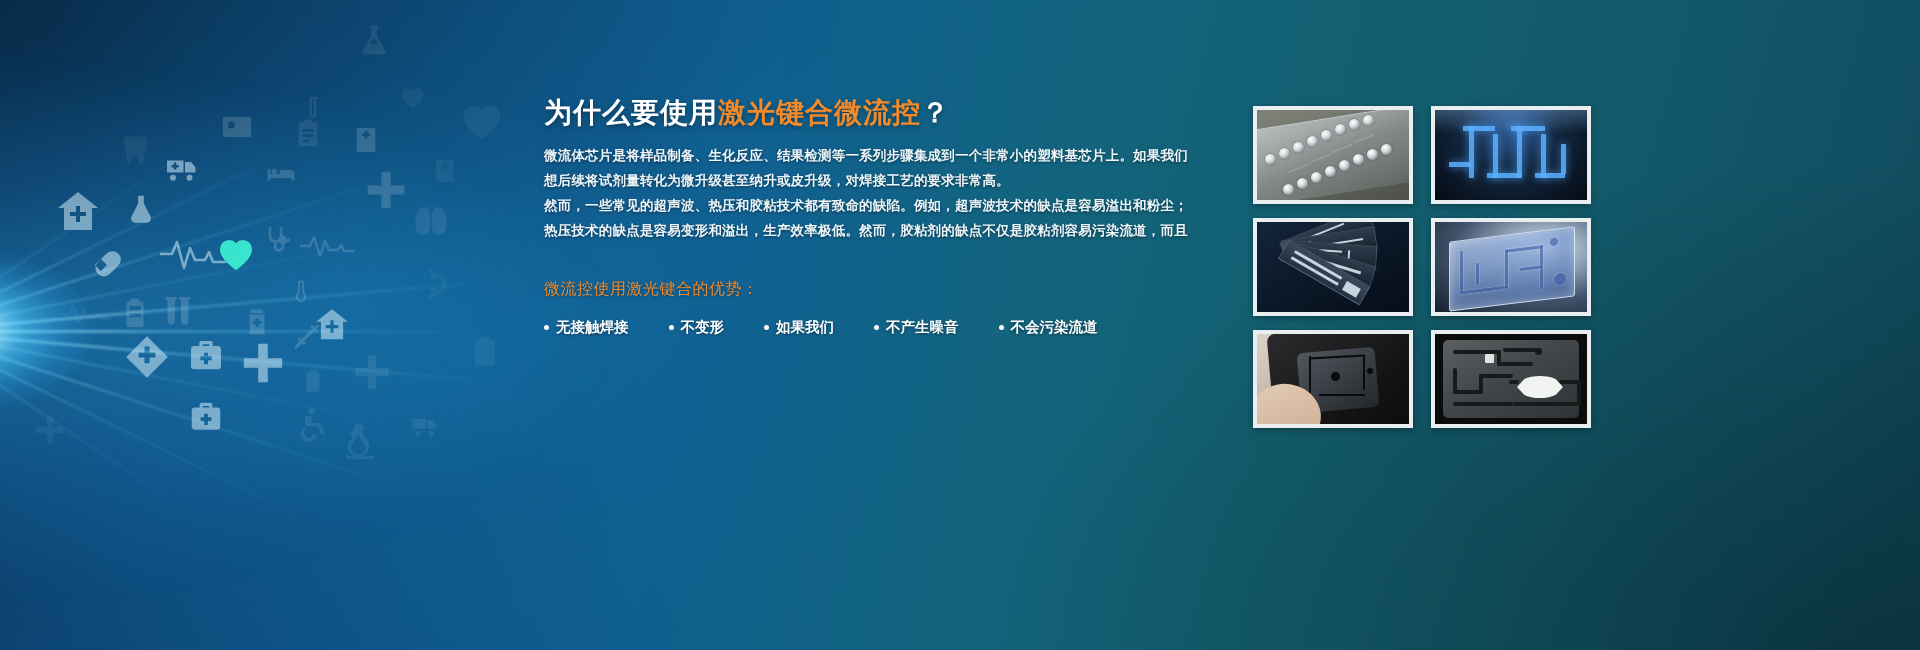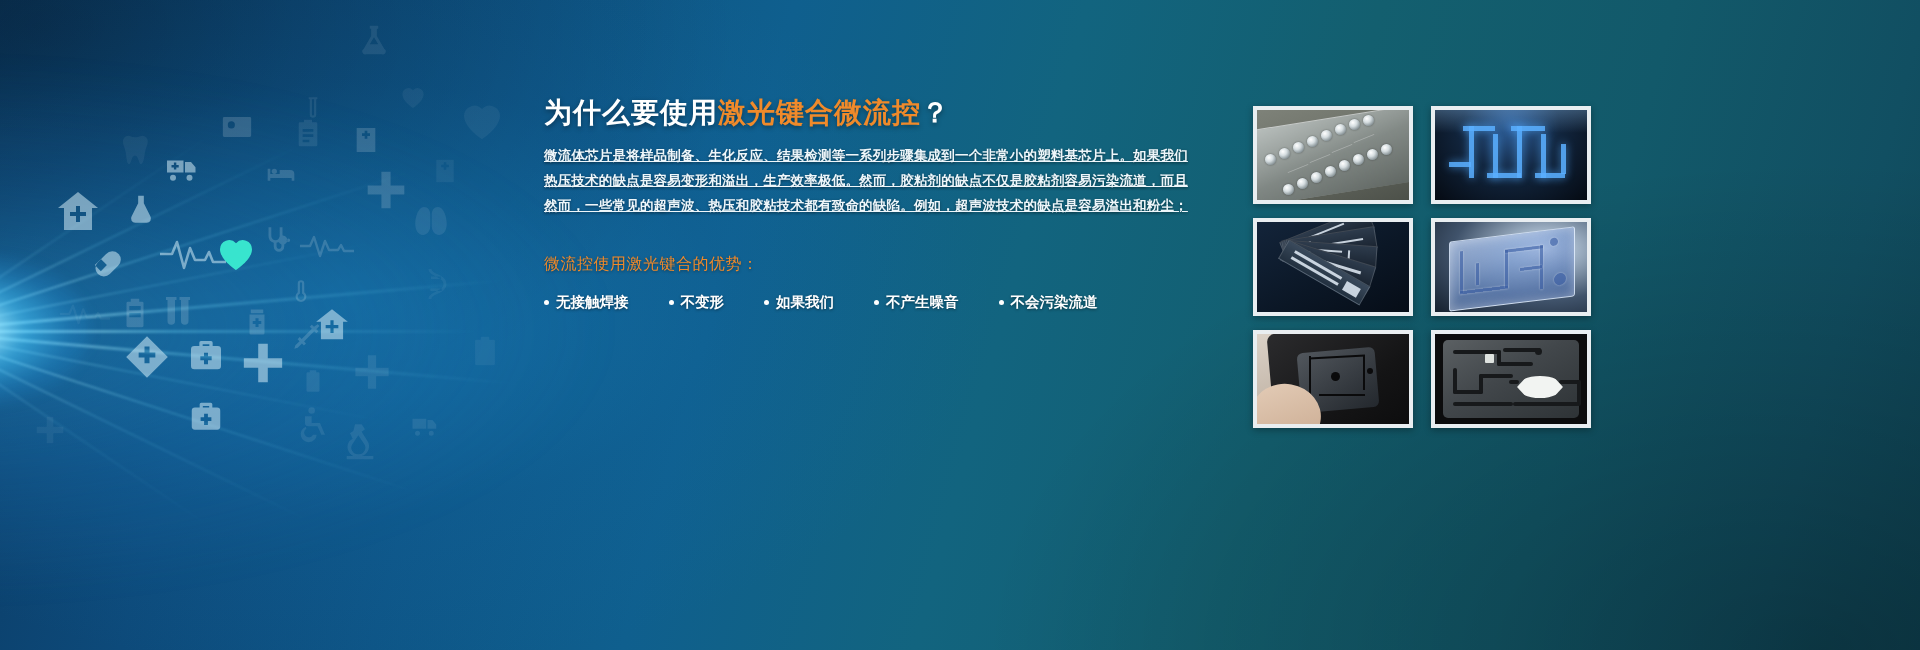--- a/index.html
+++ b/index.html
@@ -74,21 +74,21 @@
   }
   #title .hl { color: #f08a2a; }
   #title .qm { color: #ffffff; }
   .para {
     margin-top: 14px;
     font-size: 13.5px; line-height: 25px; color: #eef6fa; font-weight: bold;
     letter-spacing: 0.2px;
     text-shadow: 0 1px 3px rgba(0,0,0,0.45);
   }
   .para.p2 { margin-top: 0px; }
-  .para div { white-space: nowrap; text-decoration: underline; }
+  .para div { white-space: nowrap; }
   #subhead {
     margin-top: 36px;
     font-size: 16px; font-weight: normal; color: #f08a2a; letter-spacing: 0.5px;
     text-shadow: 0 1px 3px rgba(0,0,0,0.40);
   }
   #bullets {
     margin-top: 18px; display: flex; align-items: center;
     font-size: 14.5px; font-weight: bold; color: #ffffff;
     text-shadow: 0 1px 3px rgba(0,0,0,0.45);
   }
@@ -389,25 +389,26 @@
   </div>
 
   <div id="textcol">
 
     <div id="title">
       <span>为什么要使用</span><span class="hl">激光键合微流控</span><span class="qm">？</span>
     </div>
 
     <div class="para">
       <div>微流体芯片是将样品制备、生化反应、结果检测等一系列步骤集成到一个非常小的塑料基芯片上。如果我们</div>
+      <div>想后续将试剂量转化为微升级甚至纳升或皮升级，对焊接工艺的要求非常高。</div>
     </div>
 
     <div class="para p2">
+      <div>然而，一些常见的超声波、热压和胶粘技术都有致命的缺陷。例如，超声波技术的缺点是容易溢出和粉尘；</div>
       <div>热压技术的缺点是容易变形和溢出，生产效率极低。然而，胶粘剂的缺点不仅是胶粘剂容易污染流道，而且</div>
-      <div>然而，一些常见的超声波、热压和胶粘技术都有致命的缺陷。例如，超声波技术的缺点是容易溢出和粉尘；</div>
     </div>
 
     <div id="subhead">微流控使用激光键合的优势：</div>
 
     <div id="bullets">
       <div class="bullet">
         <span class="dot"></span>
         <span>无接触焊接</span>
       </div>
       <div class="bullet">

